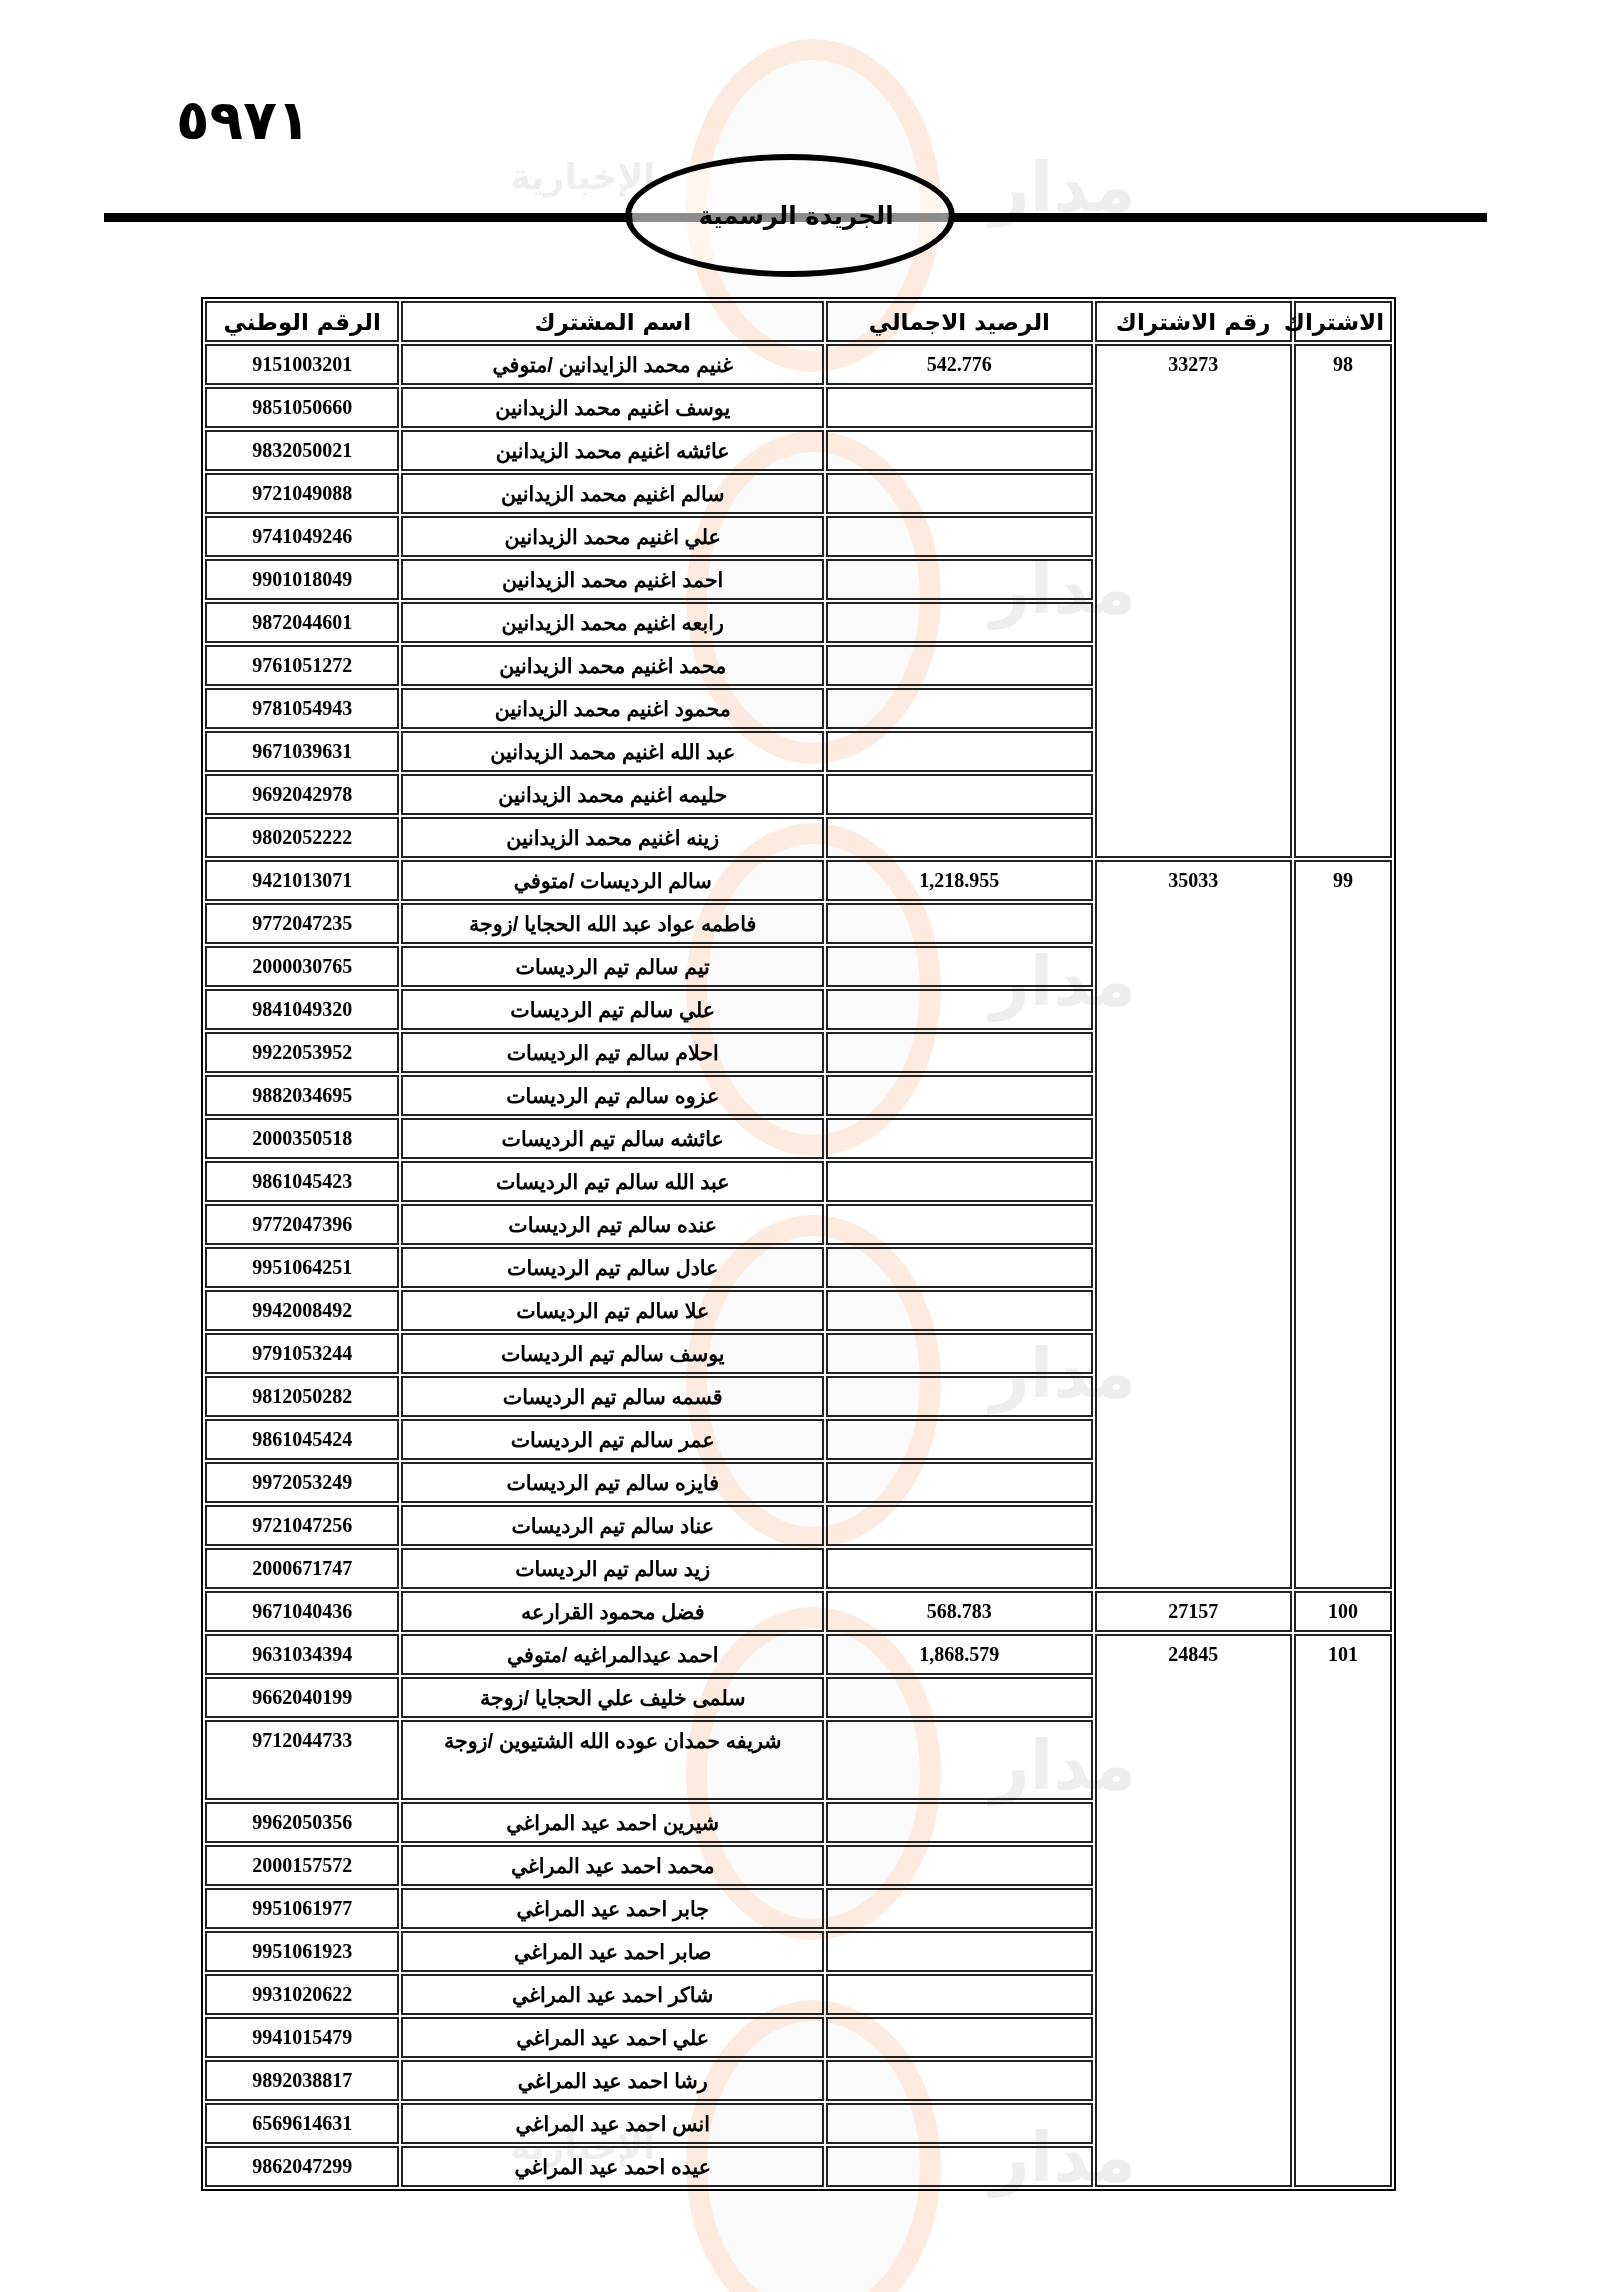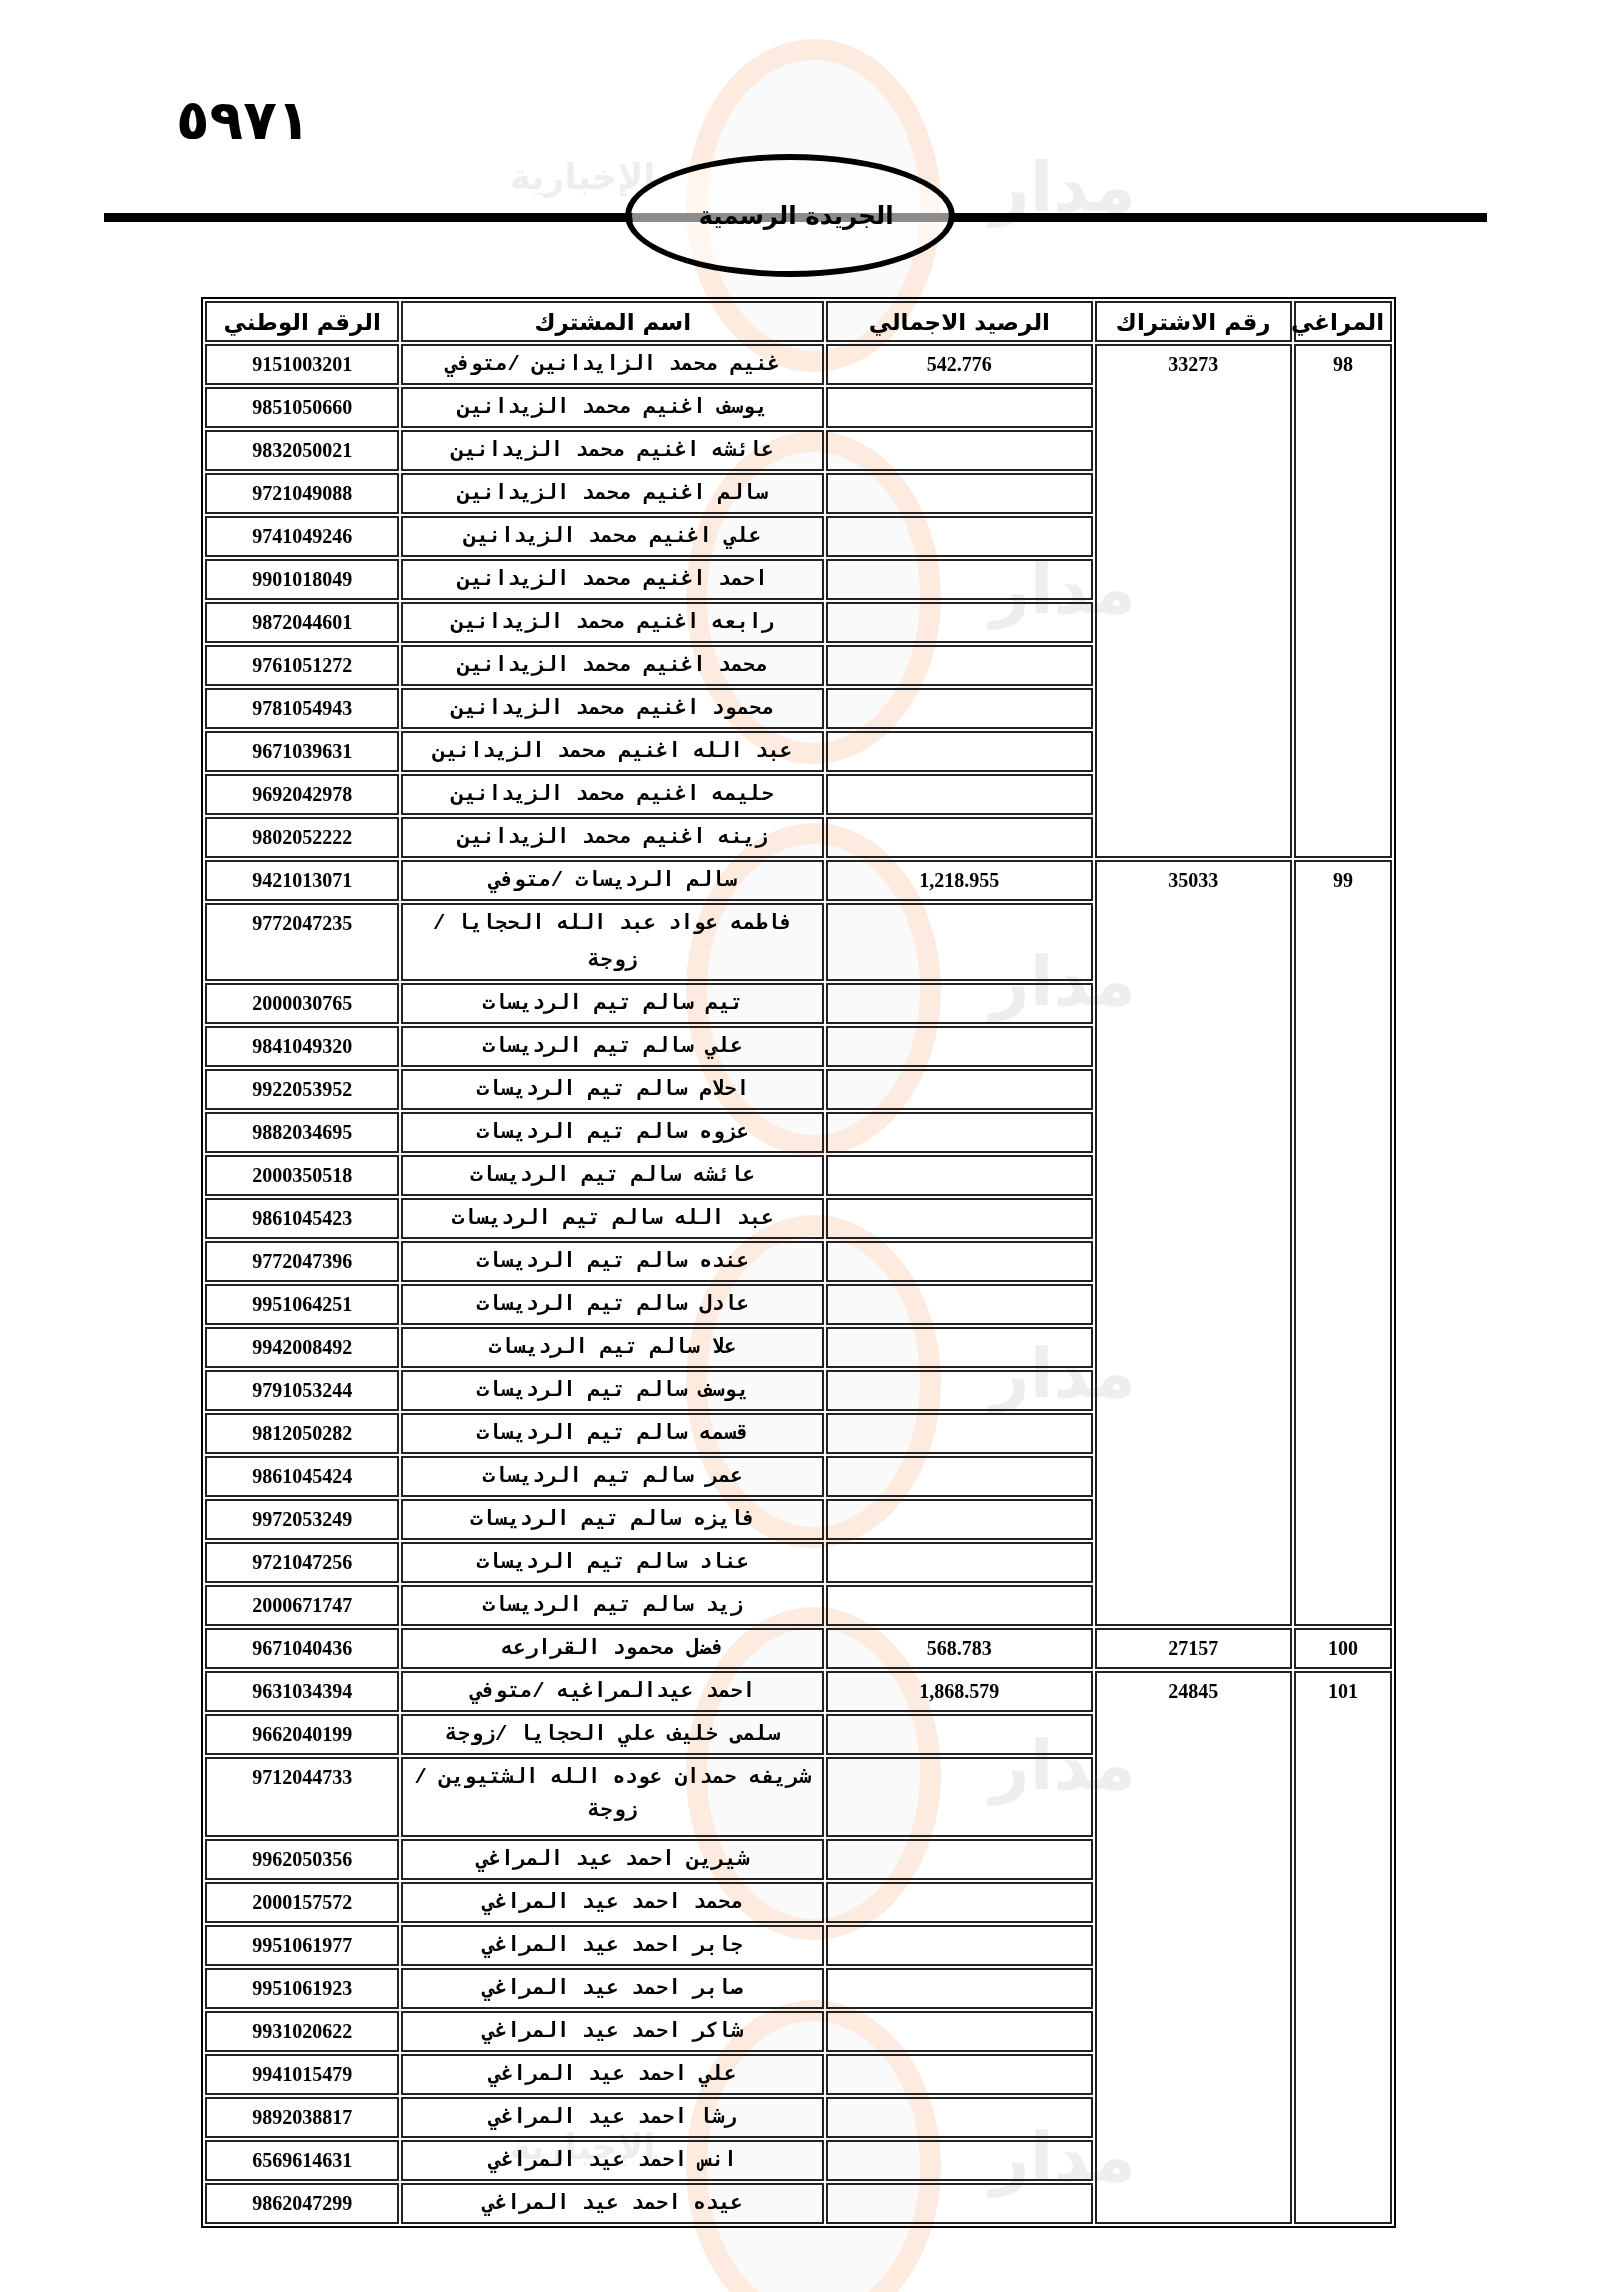--- a/index.html
+++ b/index.html
@@ -9,21 +9,21 @@
   .wm-text { font-family:"DejaVu Sans", sans-serif; font-weight:bold; color:#eeeeee; }
   .page-number { position:absolute; left:176px; top:88px; font-family:"DejaVu Sans", sans-serif; font-weight:bold; font-size:55px; letter-spacing:13.7px; z-index:2; direction:rtl; }
   .rule { position:absolute; left:104px; top:213px; width:1383px; height:8.8px; background:#000; z-index:2; }
   .oval { position:absolute; left:625px; top:154px; width:330px; height:123px; border:6.9px solid #000; border-radius:50%; background:transparent; box-sizing:border-box; z-index:3; display:flex; align-items:center; justify-content:center; }
   .oval-title { font-family:"DejaVu Sans", sans-serif; font-size:24.5px; font-weight:bold; direction:rtl; position:relative; z-index:4;margin-left:12px; }
   .oval-bg { position:absolute; left:632px; top:161px; width:317px; height:110px; border-radius:50%; background:rgba(255,255,255,0.55); z-index:2; }
   table.main { position:absolute; left:201px; top:297px; width:1195px; border-collapse:separate; border-spacing:2px; border:2px solid #000; z-index:2; direction:rtl; table-layout:fixed; background:transparent; }
   table.main td, table.main th { border:2px solid #222; padding:0 5.9px; height:37px; text-align:center; vertical-align:top; font-weight:bold; }
   table.main th { font-family:"DejaVu Sans", sans-serif; font-size:23px; vertical-align:middle; font-weight:bold; }
   .num { font-family:"Liberation Serif", serif; font-size:20px; font-weight:bold; line-height:37px; }
-  .name { font-family:Liberation Mono, monospace; font-size:20.6px; line-height:37px; direction:rtl; }
+  .name { font-family:Liberation Sans, sans-serif; font-size:20.6px; line-height:37px; direction:rtl; }
   .blank { }
   .tall { height:74px !important; }
   .name.wrap { line-height:33px; padding-top:2px; }
 </style>
 </head>
 <body>
 
 <div class="wm wm-clock" style="left:686px; top:39px;"></div>
 <div class="wm wm-clock" style="left:686px; top:431px;"></div>
 <div class="wm wm-clock" style="left:686px; top:823px;"></div>
@@ -49,21 +49,21 @@
 <table class="main">
   <colgroup>
     <col style="width:98px">
     <col style="width:197px">
     <col style="width:266px">
     <col style="width:422px">
     <col style="width:194px">
   </colgroup>
   <thead>
     <tr>
-      <th>المراغي</th>
+      <th>الاشتراك</th>
       <th>رقم الاشتراك</th>
       <th>الرصيد الاجمالي</th>
       <th>اسم المشترك</th>
       <th>الرقم الوطني</th>
     </tr>
   </thead>
   <tbody>
 
     <tr>
       <td rowspan="12" class="num">98</td>

